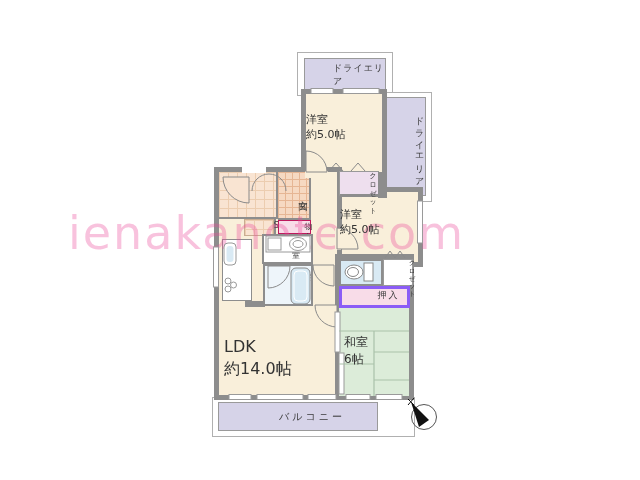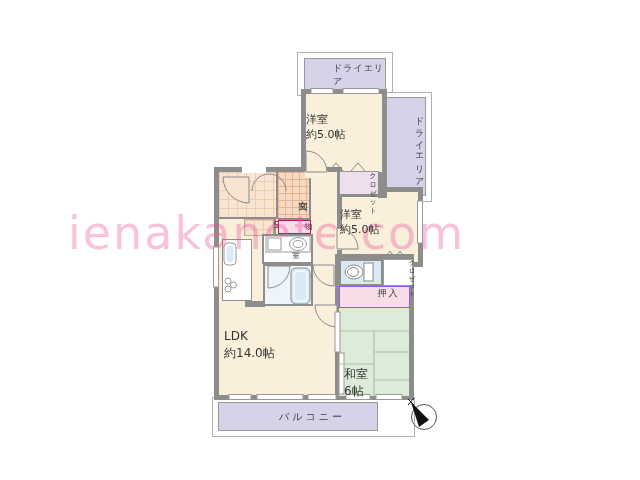--- a/index.html
+++ b/index.html
@@ -37,31 +37,31 @@
   .r-ps{left:233px;top:219px;width:25px;height:17px;background:#ec4899;border:2px solid #8d8d8d;font-size:8px;margin-left:11px;}
   .r-hatch{left:244px;top:219px;width:20px;height:17px;border:1px solid #c9ad92;}
   .r-monoire{left:278px;top:220px;width:33px;height:14px;background:#f8dce8;border:1px solid #be185d;font-size:8px;}
   .r-washroom{left:262px;top:234px;width:51px;height:30px;background:#fff;border:2px solid #8d8d8d;
               align-items:flex-end;font-size:8px;padding-bottom:1px;}
   .r-bath{left:263px;top:264px;width:50px;height:42px;background:#eef5fa;border:2px solid #8d8d8d;
           justify-content:flex-start;padding-left:12px;writing-mode:vertical-rl;text-orientation:upright;font-size:8px;}
   .r-toilet{left:339px;top:259px;width:44px;height:27px;background:#d9eaf4;border:2px solid #8d8d8d;}
   .r-closet-right{left:383px;top:259px;width:27px;height:27px;background:#fff;border:1px solid #999;
                   font-size:6.5px;line-height:1.2;white-space:pre-line;text-align:center;}
-  .r-oshiire{left:339px;top:286px;width:71px;height:22px;background:#f8dce8;border:1px solid #8b5cf6;font-size:9px;letter-spacing:2px;}
+  .r-oshiire{left:339px;top:286px;width:71px;height:22px;background:#f8dce8;border:3px solid #8b5cf6;font-size:9px;letter-spacing:2px;}
   .r-washitsu{left:339px;top:308px;width:70px;height:88px;background:#dcecd9;}
   .r-closet-top{left:339px;top:171px;width:40px;height:26px;background:#eedfee;border:1px solid #999;border-bottom:3px solid #8d8d8d;
                 font-size:7px;line-height:1.25;white-space:pre-line;text-align:center;}
   .r-counter{left:222px;top:239px;width:16px;height:62px;background:#fff;border:1px solid #8d8d8d;}
   
   .lbl{position:absolute;color:#333;white-space:pre-line;z-index:9;line-height:1.4;}
   .l-bed-top{left:306px;top:112px;width:76px;font-size:11px;}
   .l-bed-mid{left:340px;top:207px;width:78px;font-size:11px;}
-  .l-ldk{left:224px;top:328px;width:116px;font-size:12px;}
-  .l-washitsu{left:344px;top:334px;width:62px;font-size:12px;margin-top:32px;}
+  .l-ldk{left:224px;top:336px;width:116px;font-size:16px;}
+  .l-washitsu{left:344px;top:334px;width:62px;font-size:12px;}
   
   .wm{position:absolute;left:68px;top:206px;font-size:46px;color:#ec4899;opacity:0.33;letter-spacing:2px;z-index:5;white-space:nowrap;}
   svg.overlay{position:absolute;left:0;top:0;z-index:6;}
 </style>
 </head>
 <body>
 
 <div class="stage">
 
   <div class="abs outline o-dry-top"></div>

